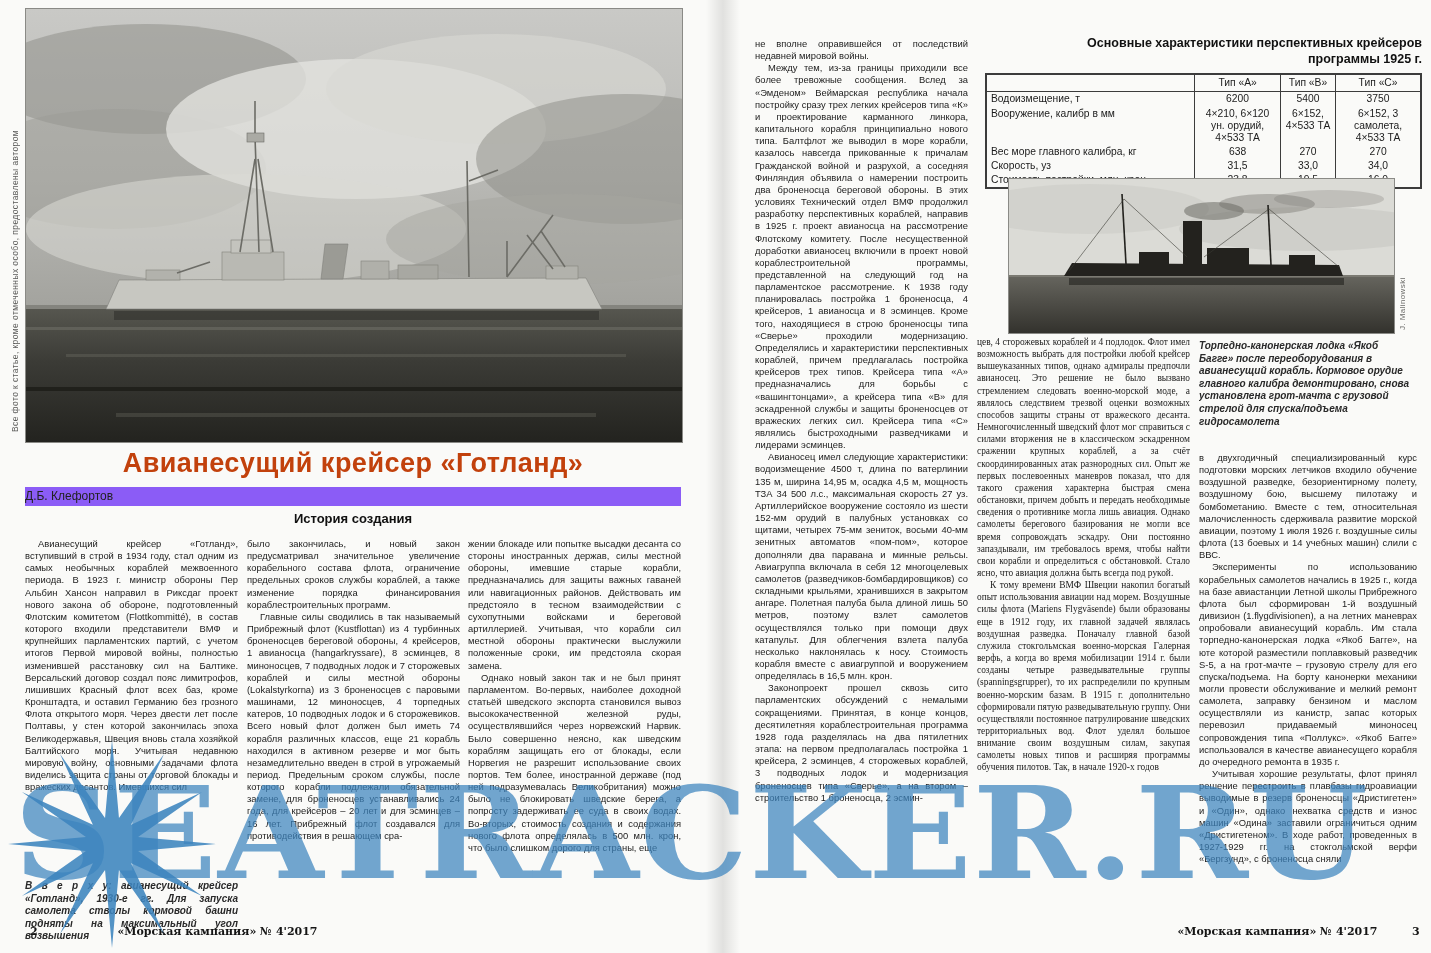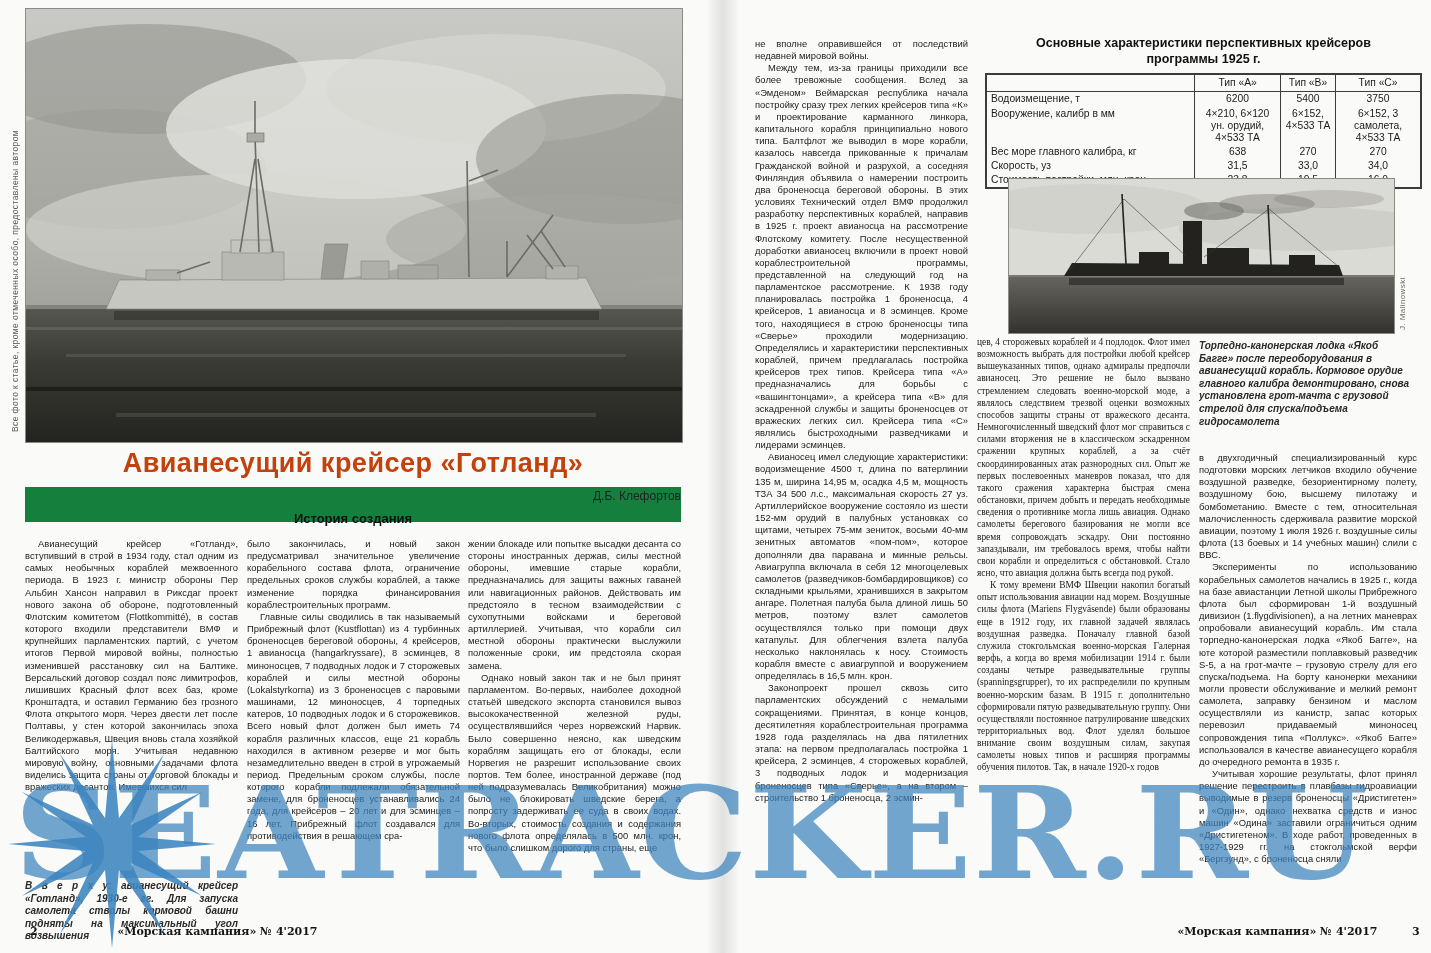--- a/index.html
+++ b/index.html
@@ -9,34 +9,34 @@
           background:linear-gradient(90deg,rgba(0,0,0,0) 0%,rgba(0,0,0,.10) 50%,rgba(0,0,0,0) 100%);}
   
   .photo{position:absolute;border:1px solid #8a8a86;overflow:hidden;background:#cfcfcc;}
   .photo svg{display:block;}
   
   .vcredit{position:absolute;font-size:8.5px;color:#5a5a58;white-space:nowrap;
            transform:rotate(-90deg);transform-origin:left top;letter-spacing:.4px;}
   
   .title{position:absolute;left:25px;top:448px;width:656px;text-align:center;
          font-weight:bold;font-size:27px;letter-spacing:.5px;color:#c2410c;}
-  .author-strip{position:absolute;left:25px;top:487px;width:656px;height:35px;background:#15803d;
-                text-align:right;font-size:12px;line-height:19px;color:#222;}
+  .author-strip{position:absolute;left:25px;top:487px;width:656px;height:19px;background:#8b5cf6;
+                text-align:left;font-size:12px;line-height:19px;color:#222;}
   .section-head{position:absolute;left:25px;top:511px;width:656px;text-align:center;
                 font-weight:bold;font-size:13px;color:#111;}
   
   .col{position:absolute;width:213px;text-align:justify;font-size:9.4px;line-height:12.15px;
        overflow:hidden;}
   .col p{margin:0;}
   .col p.ind{text-indent:13px;}
   .cap{font-weight:bold;font-style:italic;font-size:10px;line-height:12.6px;color:#2a2a2a;}
   .cap-right{text-align:left;}
   
   .table-block{position:absolute;left:985px;top:36px;width:437px;}
-  .table-title{text-align:center;font-weight:bold;font-size:12.5px;line-height:1.25;margin-bottom:6px;color:#111;}
+  .table-title{text-align:right;font-weight:bold;font-size:12.5px;line-height:1.25;margin-bottom:6px;color:#111;}
   table.specs{border-collapse:collapse;width:100%;border:2px solid #3c3c3c;font-size:10.3px;line-height:1.18;}
   table.specs th,table.specs td{border-left:1px solid #3c3c3c;padding:1px 4px;text-align:center;vertical-align:top;}
   table.specs th:first-child,table.specs td:first-child{border-left:none;text-align:left;}
   table.specs thead th{border-bottom:1px solid #3c3c3c;font-weight:normal;padding:2px 4px;}
   
   .footer{position:absolute;top:925px;font-weight:bold;font-size:11px;
           font-family:"DejaVu Serif",serif;color:#151515;}
   
   .wm-layer{position:absolute;left:0;top:0;width:1431px;height:953px;z-index:6;pointer-events:none;}
   .wm-text{position:absolute;left:14px;top:758px;width:1417px;white-space:nowrap;

